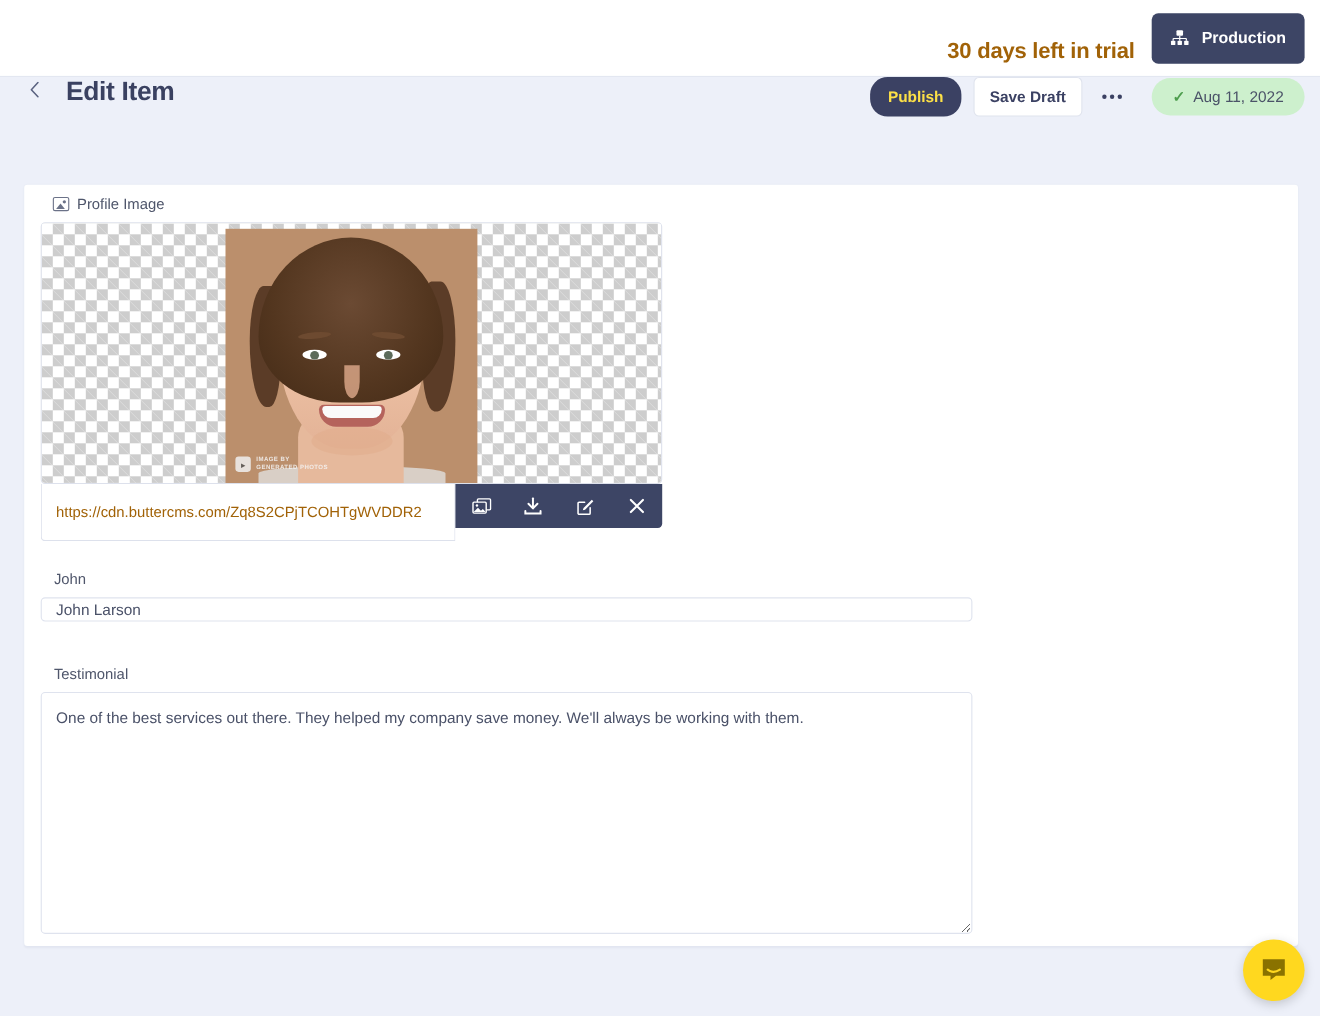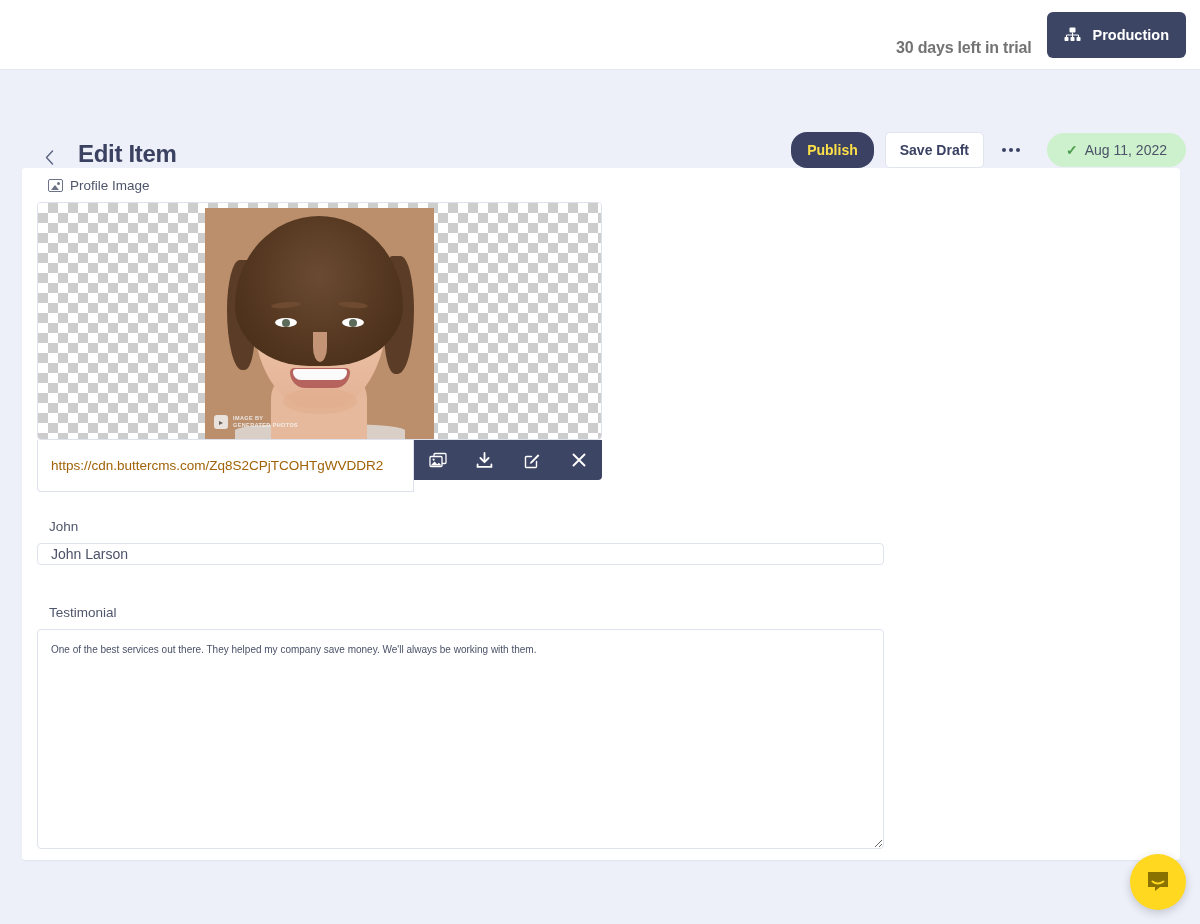--- a/index.html
+++ b/index.html
@@ -14,21 +14,21 @@
   
   .topbar {
     position: absolute; left: 0; top: 0;
     width: 1200px; height: 70px;
     background: #ffffff;
     border-bottom: 1px solid #e3e7f1;
     display: flex; align-items: center; justify-content: flex-end;
     padding-right: 14px;
   }
   .trial-text {
-    font-size: 16px; font-weight: bold; color: #737373;
+    font-size: 20px; font-weight: bold; color: #a16207;
     margin-right: 16px; letter-spacing: -0.2px; margin-top: 26px;
   }
   .btn-subscribe {
     height: 46px; background: #222b4e; border: none; border-radius: 6px;
     color: #ffd33d; font-size: 14.5px; font-weight: bold;
     display: flex; align-items: center; gap: 9px;
     padding: 0 19px; cursor: pointer; margin-right: 16px;
   }
   .btn-production {
     height: 46px; background: #3d4565; border: none; border-radius: 6px;
@@ -45,21 +45,21 @@
     width: 100%; height: 3px; background: #222b4e;
   }
   .card-icon::after {
     content: ""; position: absolute; left: 2px; bottom: 2px;
     width: 6px; height: 2px; background: #222b4e; border-radius: 1px;
   }
 
   
   .pagehead {
     position: absolute; left: 0; top: 70px; width: 1200px; height: 98px;
-    display: flex; align-items: flex-end; padding-left: 18px;
+    display: flex; align-items: flex-start;
   }
   .back-arrow {
     margin-left: 20px; width: 22px; height: 22px;
     display: flex; align-items: center; justify-content: center;
     color: #5a6280; font-size: 17px; cursor: pointer;
   }
   .page-title {
     margin-left: 18px; font-size: 24px; font-weight: bold;
     color: #3a4161; letter-spacing: -0.3px;
   }
@@ -218,21 +218,21 @@
     width: 847px; height: 22px;
     border: 1px solid #dfe3ee; border-radius: 4px; background: #fff;
     font-family: "Liberation Sans", sans-serif; font-size: 14px; color: #4a5168;
     padding: 0 13px; outline: none;
   }
   .test-label { position: absolute; left: 37px; top: 605px; }
   .test-area {
     position: absolute; left: 37px; top: 629px;
     width: 847px; height: 220px;
     border: 1px solid #dfe3ee; border-radius: 4px; background: #fff;
-    font-family: "Liberation Sans", sans-serif; font-size: 10px; color: #4a5168;
+    font-family: "Liberation Sans", sans-serif; font-size: 14px; color: #4a5168;
     padding: 12px 13px; outline: none; resize: both; line-height: 1.5;
   }
 
   
   .chat-widget {
     position: absolute; right: 14px; bottom: 14px;
     width: 56px; height: 56px; border-radius: 50%;
     background: #ffd81f; border: none; cursor: pointer;
     display: flex; align-items: center; justify-content: center;
     box-shadow: 0 3px 10px rgba(0,0,0,.18);

